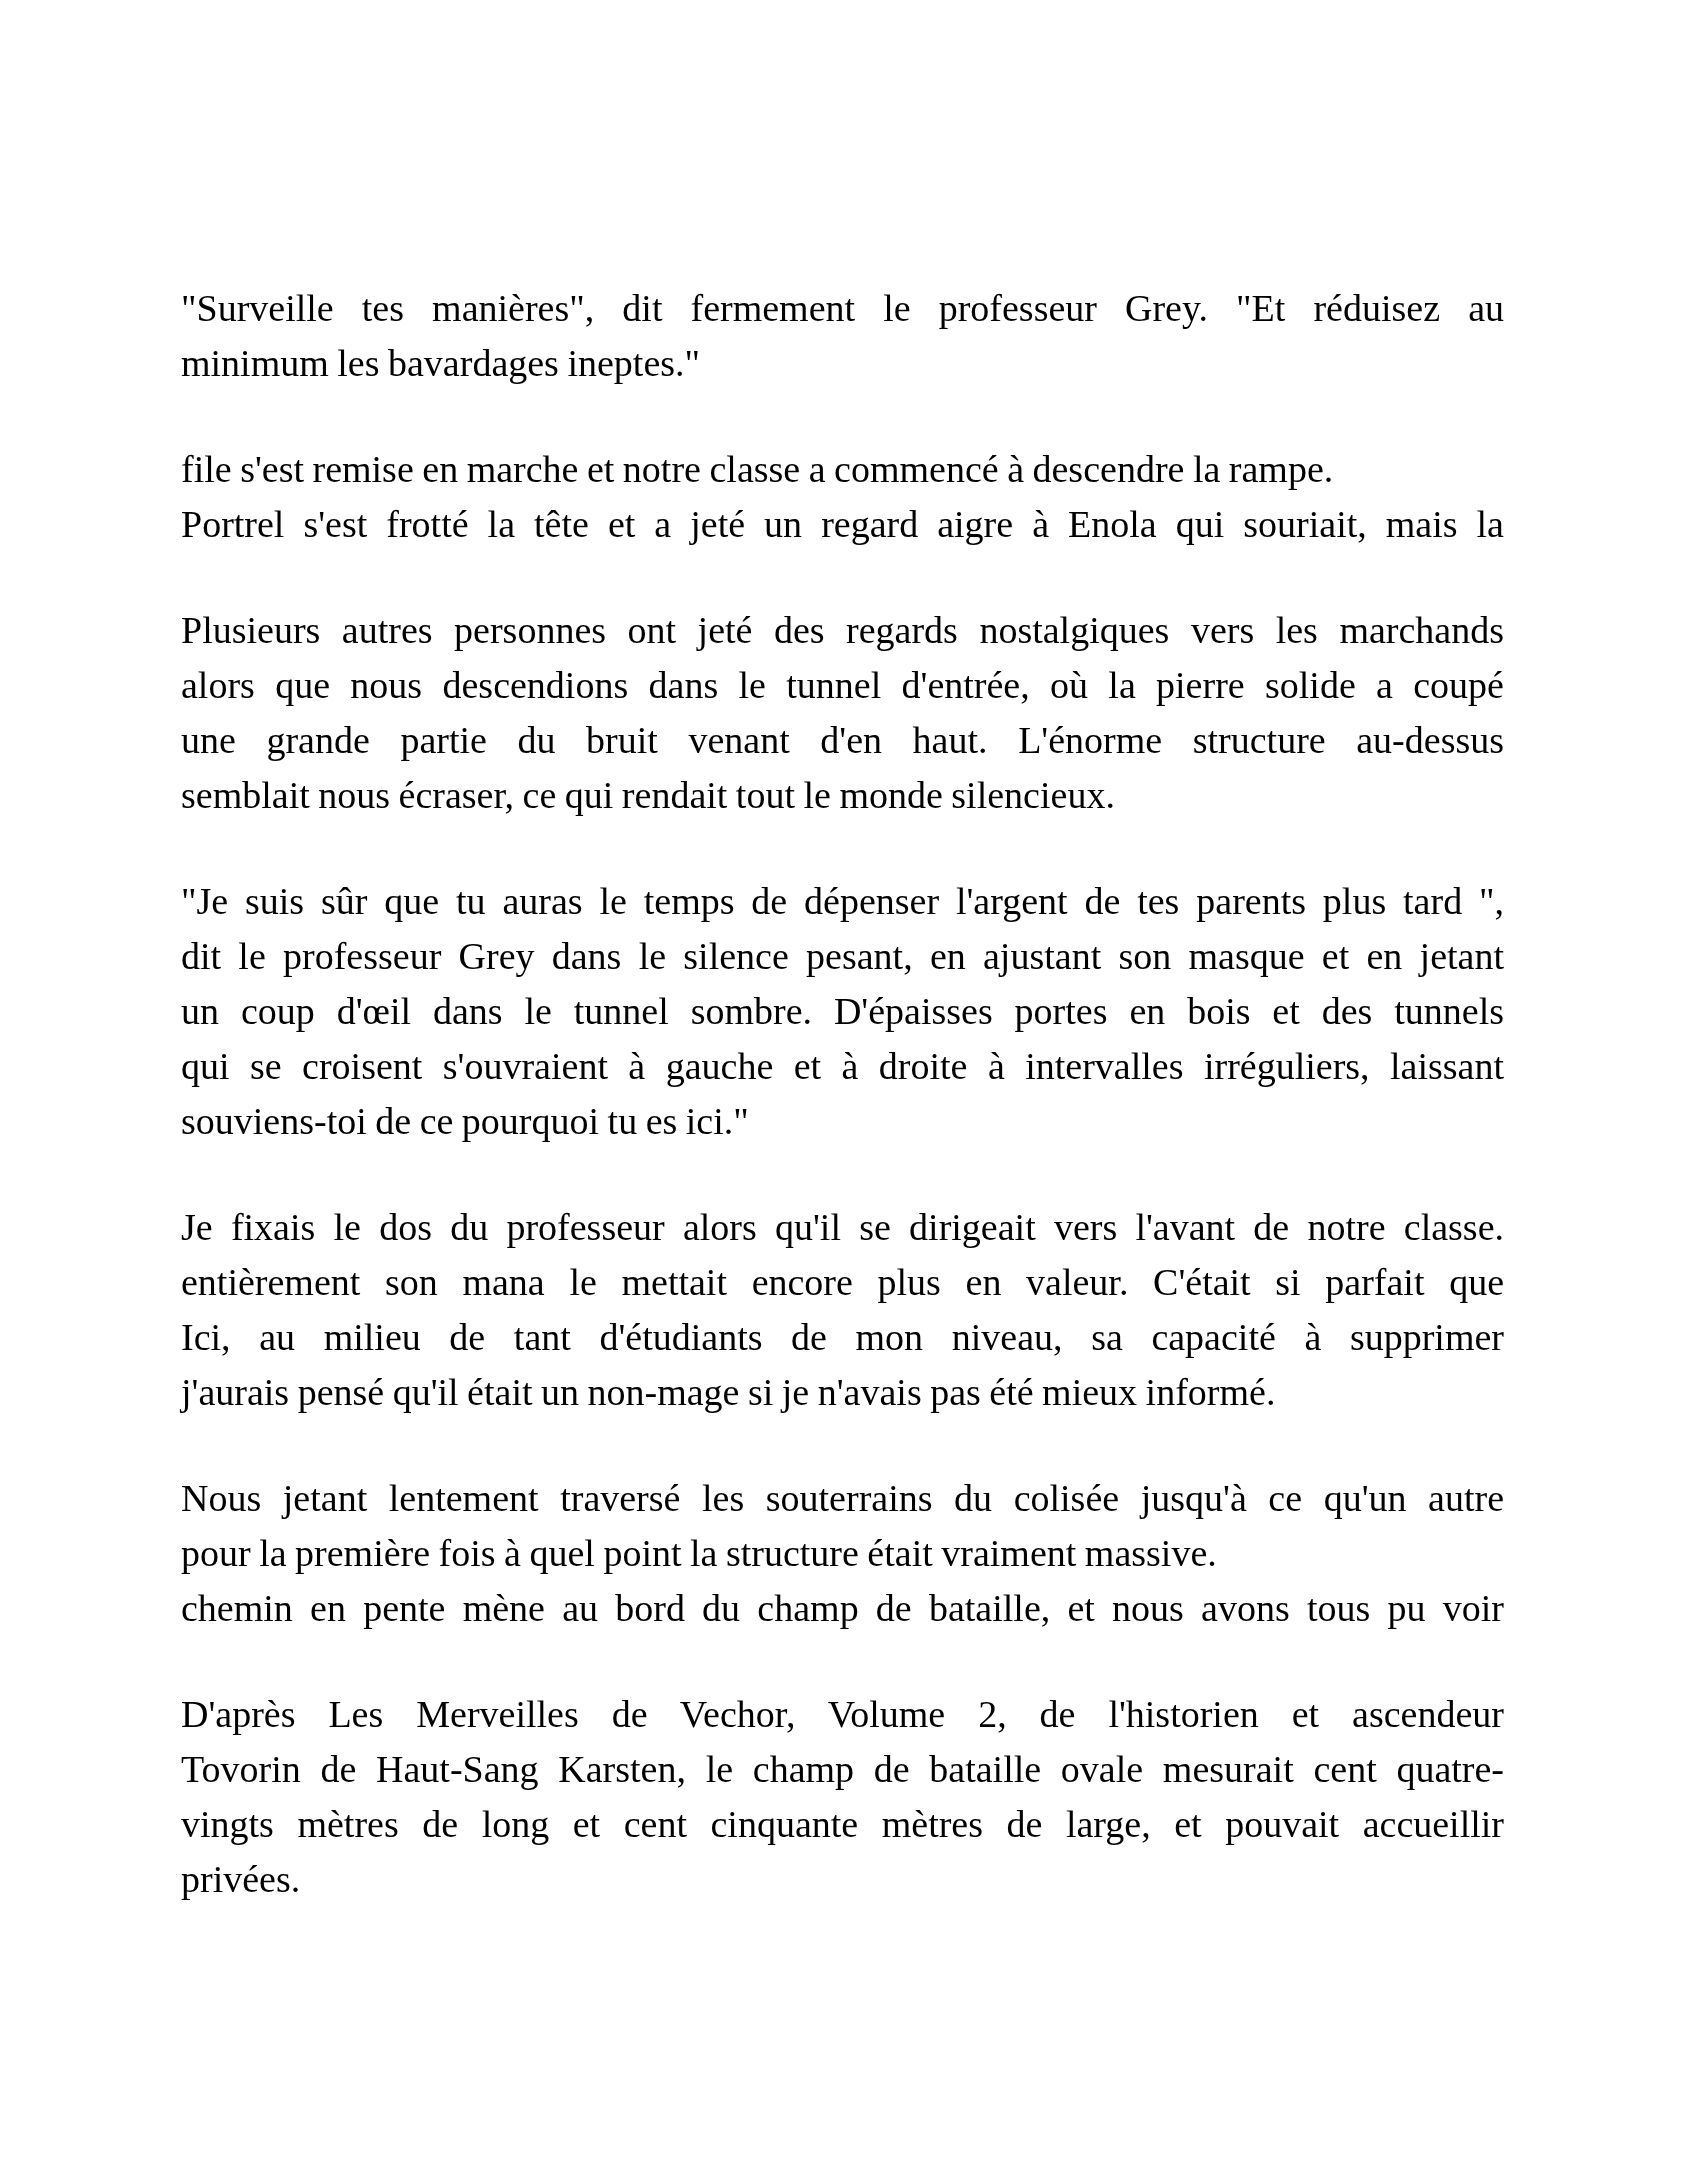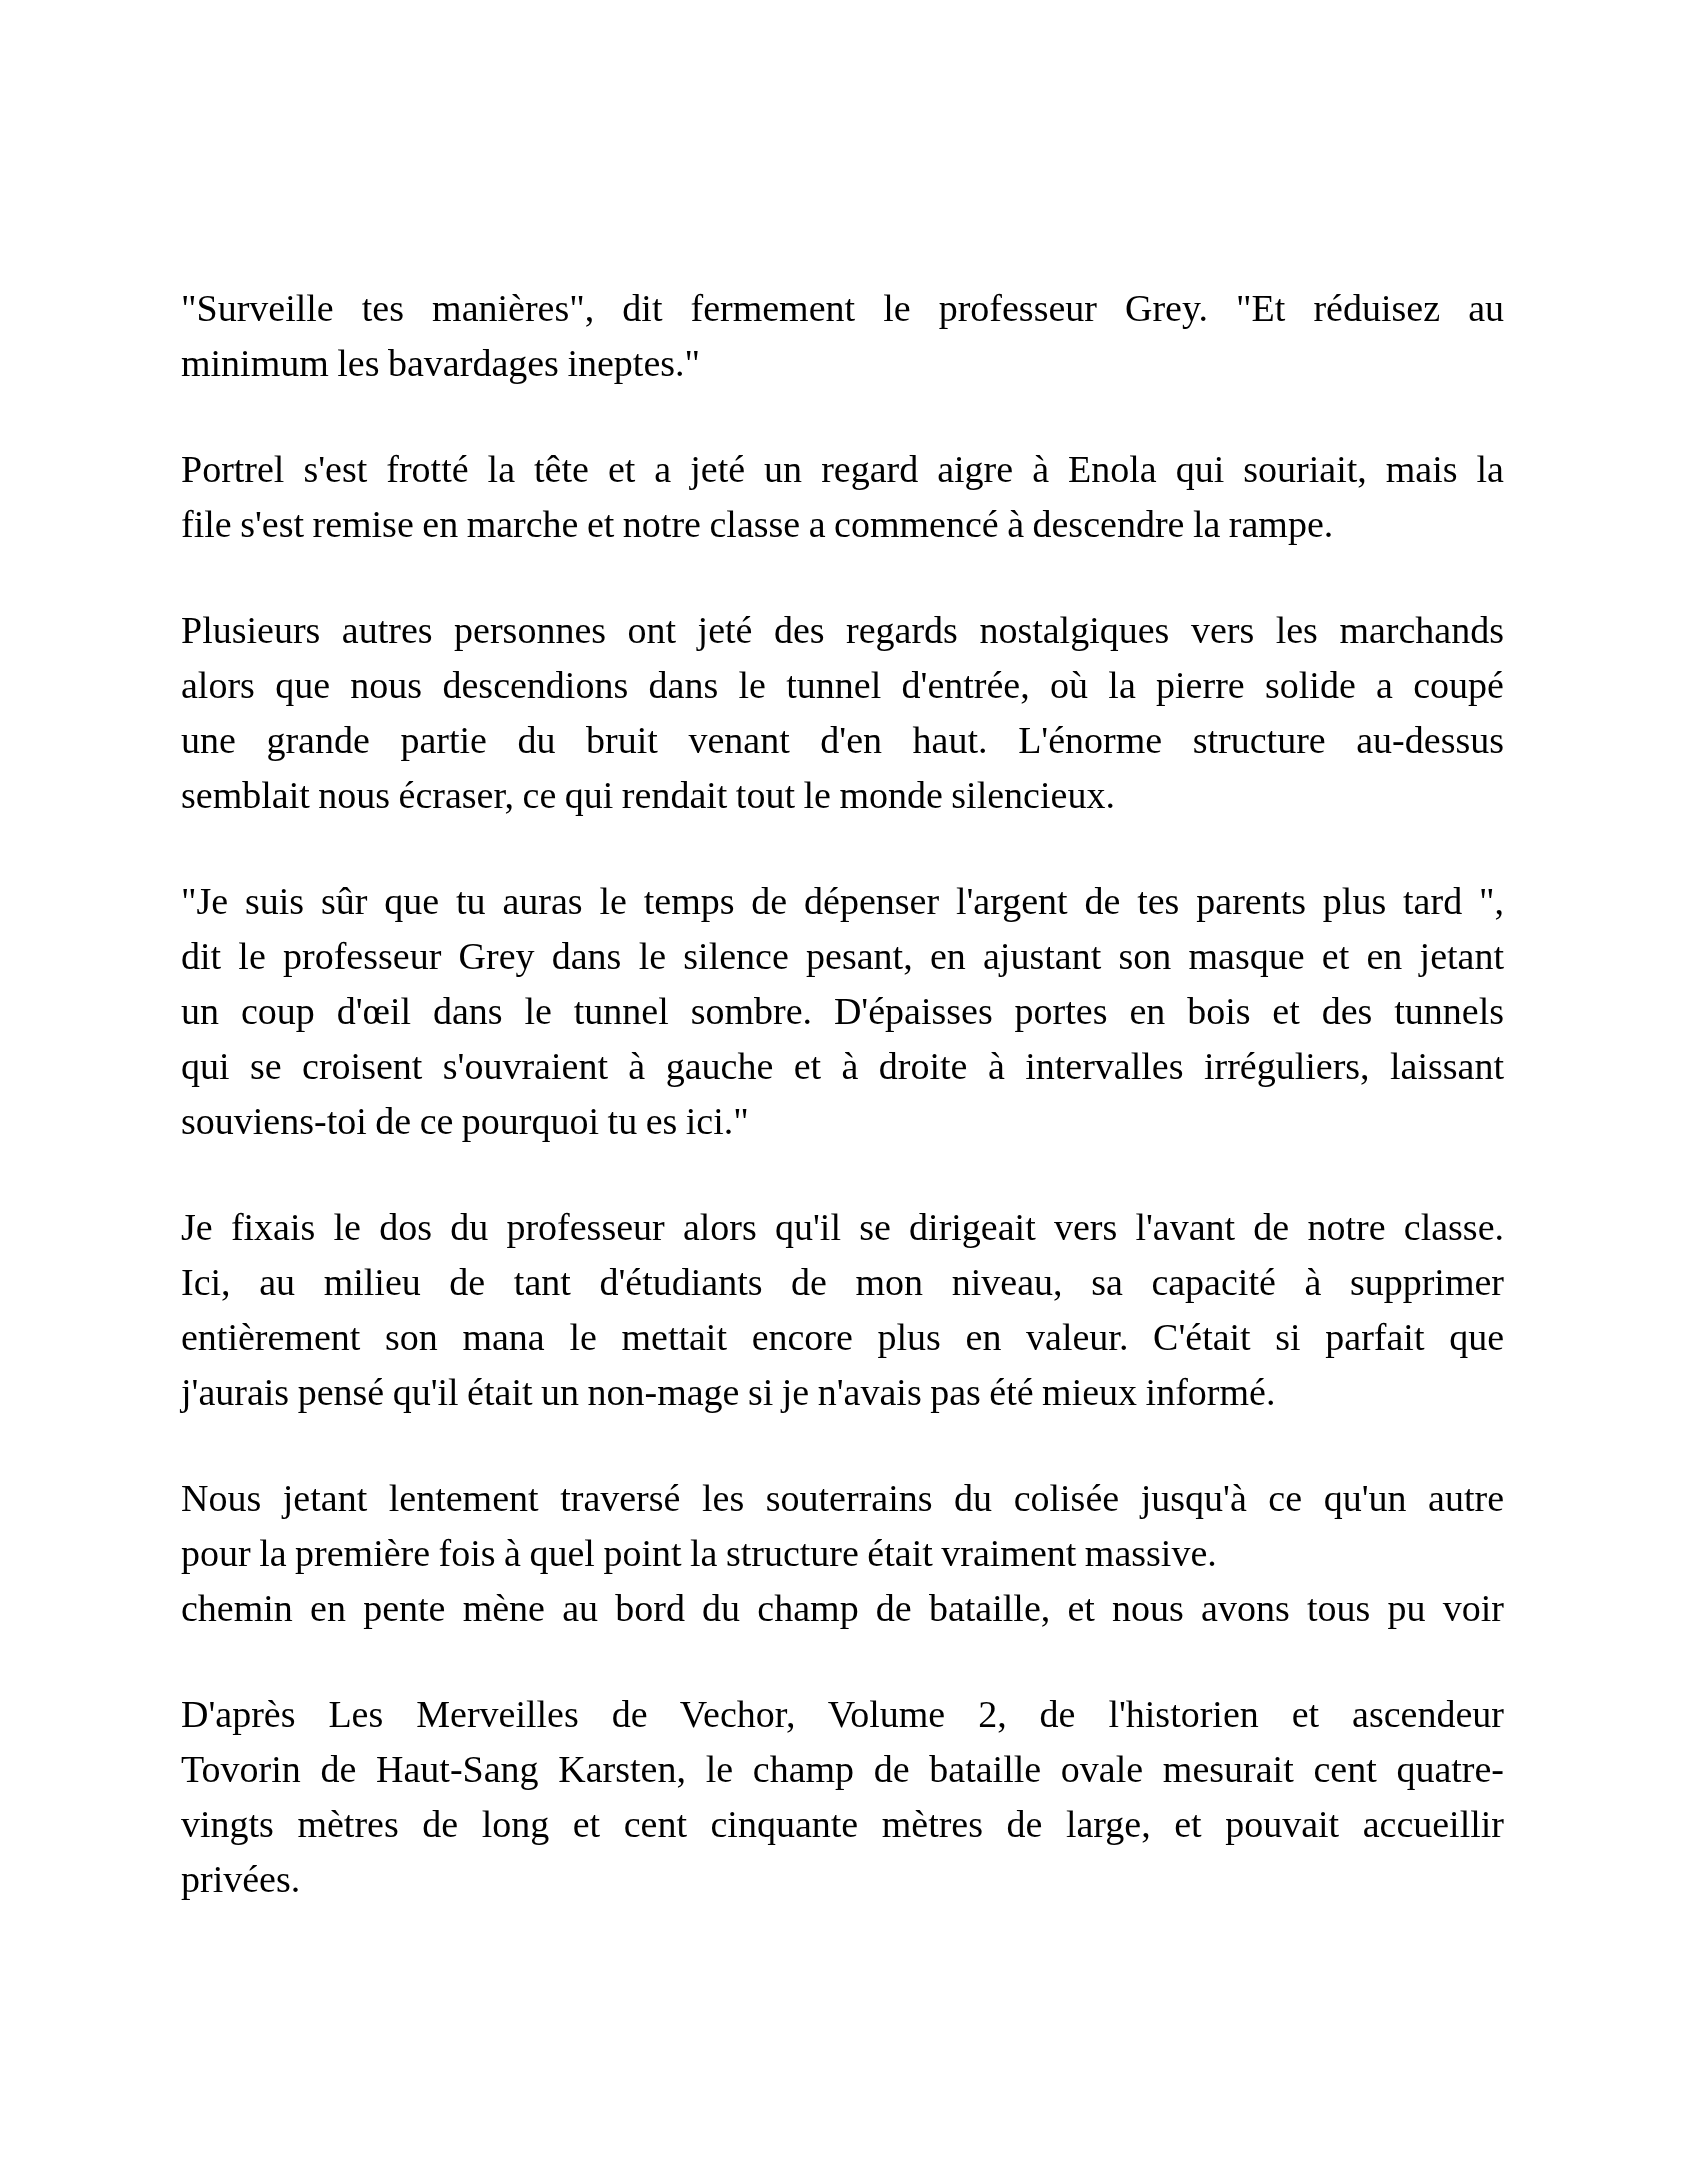--- a/index.html
+++ b/index.html
@@ -39,43 +39,43 @@
 <body>
 
 <div class="page">
 
   <div class="paragraph">
     <div class="line">"Surveille tes manières", dit fermement le professeur Grey. "Et réduisez au</div>
     <div class="line last">minimum les bavardages ineptes."</div>
   </div>
 
   <div class="paragraph">
+    <div class="line last">file s'est remise en marche et notre classe a commencé à descendre la rampe.</div>
     <div class="line">Portrel s'est frotté la tête et a jeté un regard aigre à Enola qui souriait, mais la</div>
-    <div class="line last">file s'est remise en marche et notre classe a commencé à descendre la rampe.</div>
   </div>
 
   <div class="paragraph">
     <div class="line">Plusieurs autres personnes ont jeté des regards nostalgiques vers les marchands</div>
     <div class="line">alors que nous descendions dans le tunnel d'entrée, où la pierre solide a coupé</div>
     <div class="line">une grande partie du bruit venant d'en haut. L'énorme structure au-dessus</div>
     <div class="line last">semblait nous écraser, ce qui rendait tout le monde silencieux.</div>
   </div>
 
   <div class="paragraph">
     <div class="line">"Je suis sûr que tu auras le temps de dépenser l'argent de tes parents plus tard ",</div>
     <div class="line">dit le professeur Grey dans le silence pesant, en ajustant son masque et en jetant</div>
     <div class="line">un coup d'œil dans le tunnel sombre. D'épaisses portes en bois et des tunnels</div>
     <div class="line">qui se croisent s'ouvraient à gauche et à droite à intervalles irréguliers, laissant</div>
     <div class="line last">souviens-toi de ce pourquoi tu es ici."</div>
   </div>
 
   <div class="paragraph">
     <div class="line">Je fixais le dos du professeur alors qu'il se dirigeait vers l'avant de notre classe.</div>
+    <div class="line">entièrement son mana le mettait encore plus en valeur. C'était si parfait que</div>
     <div class="line">Ici, au milieu de tant d'étudiants de mon niveau, sa capacité à supprimer</div>
-    <div class="line">entièrement son mana le mettait encore plus en valeur. C'était si parfait que</div>
     <div class="line last">j'aurais pensé qu'il était un non-mage si je n'avais pas été mieux informé.</div>
   </div>
 
   <div class="paragraph">
     <div class="line">Nous jetant lentement traversé les souterrains du colisée jusqu'à ce qu'un autre</div>
     <div class="line last">pour la première fois à quel point la structure était vraiment massive.</div>
     <div class="line">chemin en pente mène au bord du champ de bataille, et nous avons tous pu voir</div>
   </div>
 
   <div class="paragraph">

